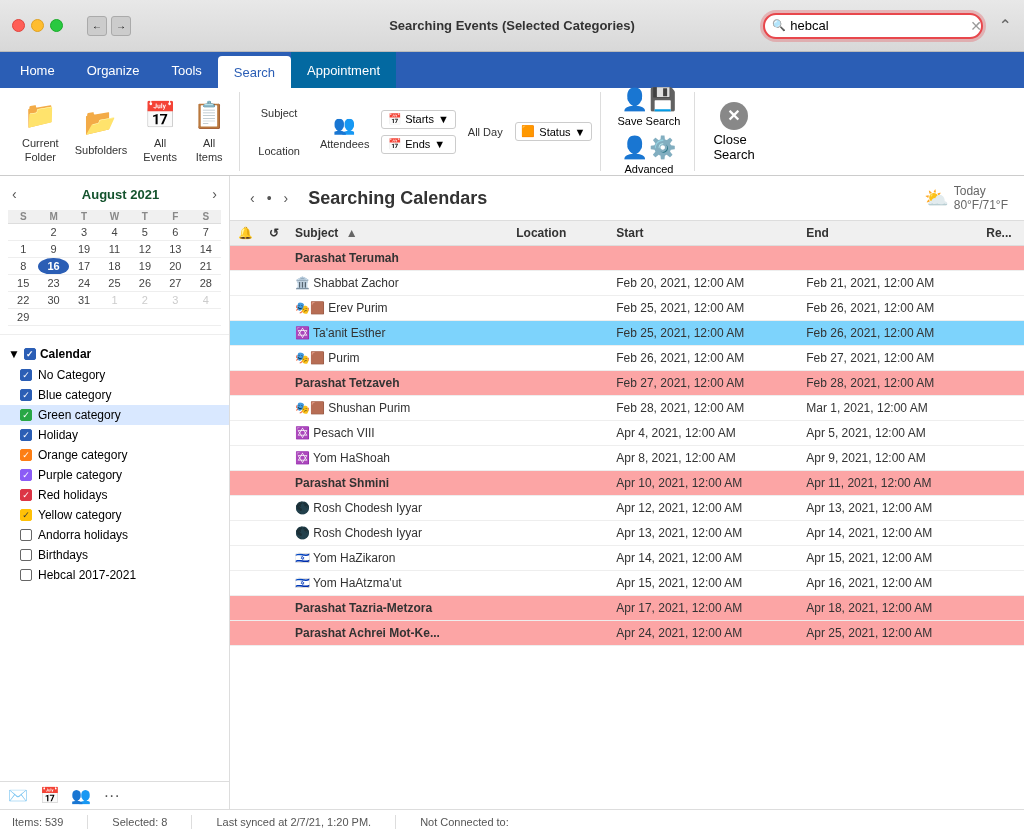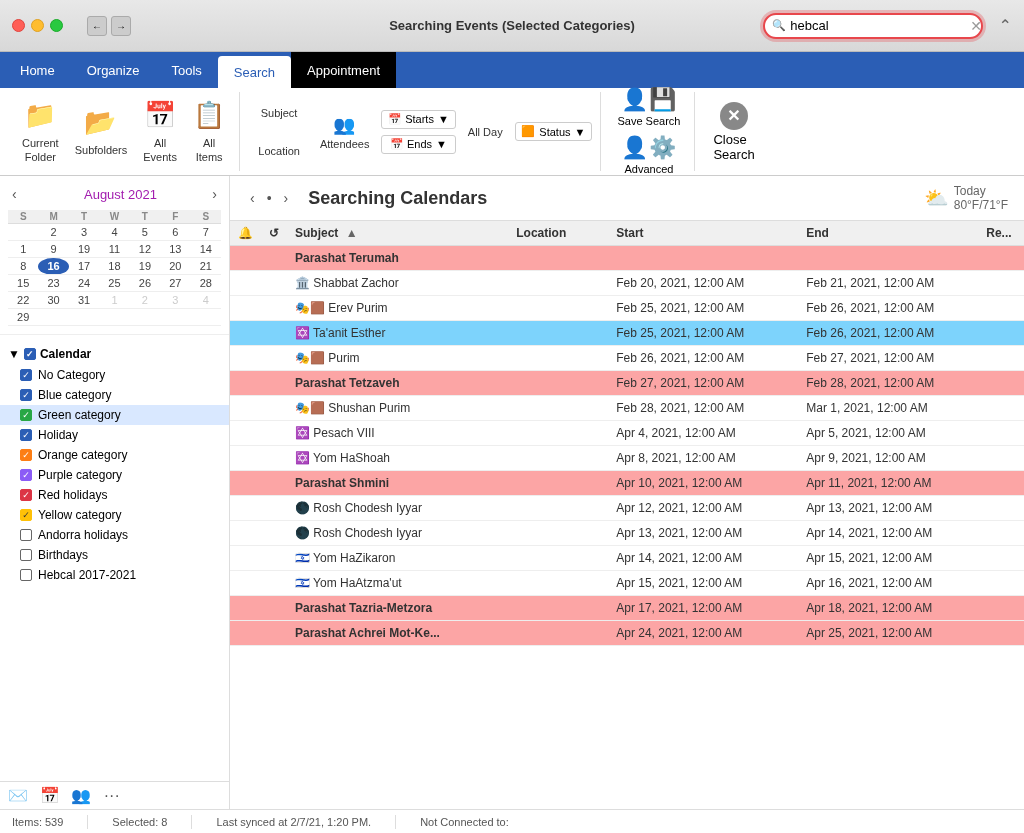--- a/index.html
+++ b/index.html
@@ -50,21 +50,21 @@
     .ribbon-tab {
       padding: 0 16px;
       display: flex;
       align-items: center;
       color: white;
       font-size: 13px;
       cursor: pointer;
       font-weight: 500;
     }
     .ribbon-tab.active { background: white; color: #2b5eb5; border-radius: 4px 4px 0 0; margin-top: 4px; }
-    .ribbon-tab.appointment { background: #000000; color: white; padding-left: 16px; }
+    .ribbon-tab.appointment { background: #0369a1; color: white; padding-left: 16px; }
 
     
     .ribbon-toolbar {
       background: white;
       border-bottom: 1px solid #ccc;
       display: flex;
       align-items: stretch;
       padding: 4px 8px;
       gap: 2px;
       height: 88px;
@@ -111,21 +111,20 @@
     .ribbon-dropdown {
       display: flex;
       align-items: center;
       border: 1px solid #ccc;
       border-radius: 3px;
       padding: 2px 6px;
       font-size: 11px;
       cursor: pointer;
       background: white;
       gap: 4px;
-      justify-content: center;
     }
     .save-search-btn {
       display: flex;
       flex-direction: column;
       align-items: center;
       gap: 2px;
       cursor: pointer;
       padding: 4px 6px;
       border-radius: 4px;
     }
@@ -174,21 +173,21 @@
       padding: 8px;
       border-bottom: 1px solid #eee;
     }
     .cal-header {
       display: flex;
       align-items: center;
       justify-content: space-between;
       margin-bottom: 6px;
     }
     .cal-nav { cursor: pointer; color: #555; font-size: 14px; padding: 2px 4px; }
-    .cal-month-year { font-size: 13px; font-weight: 400; color: #a21caf; margin-left: 12px; }
+    .cal-month-year { font-size: 13px; font-weight: 700; color: #14532d; margin-left: 12px; }
     .cal-grid { width: 100%; border-collapse: collapse; }
     .cal-grid th { font-size: 10px; color: #888; text-align: center; padding: 1px; width: 28px; }
     .cal-grid td { font-size: 11px; text-align: center; padding: 2px 1px; color: #444; cursor: pointer; border-radius: 3px; }
     .cal-grid td.today { background: #2b5eb5; color: white; border-radius: 50%; font-weight: bold; }
     .cal-grid td.other-month { color: #ccc; }
 
     
     .cal-list { flex: 1; overflow-y: auto; padding: 8px 0; }
     .cal-section-header {
       display: flex;

